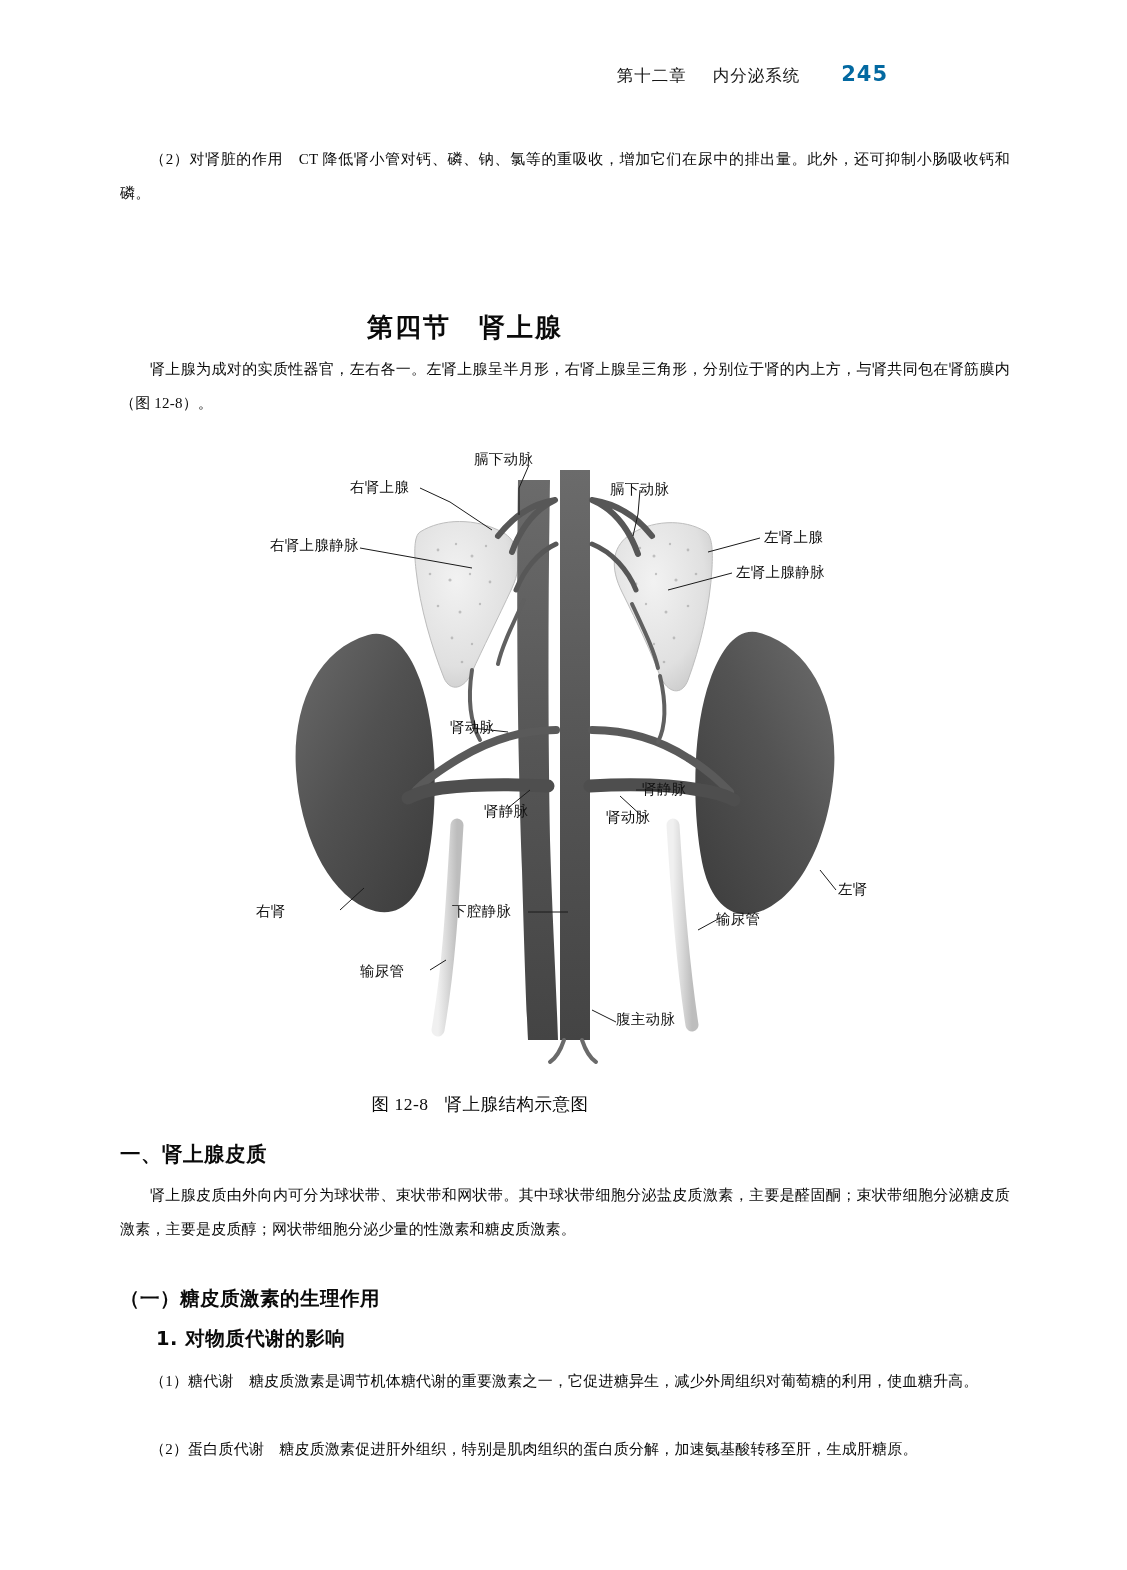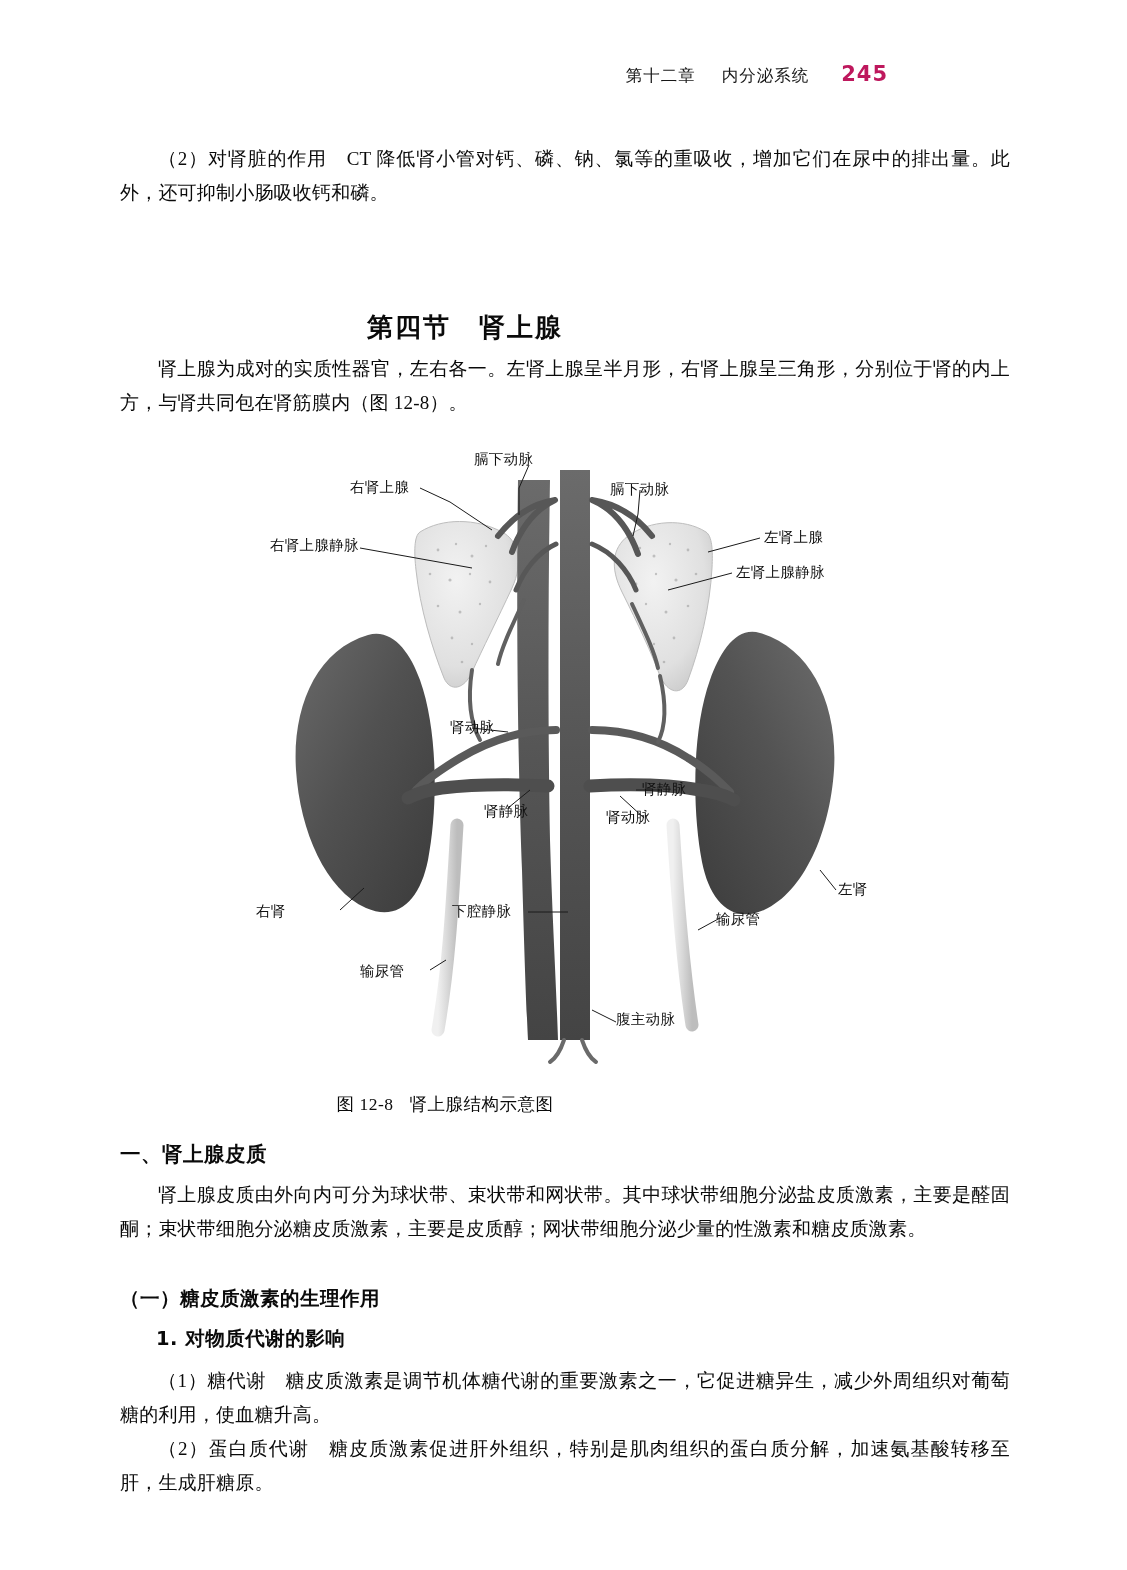--- a/index.html
+++ b/index.html
@@ -40,33 +40,33 @@
   }
   .header .sec {
     font-family: "DejaVu Sans", "Liberation Sans", sans-serif;
     font-size: 16.5px;
     color: #161616;
   }
   .header .pno {
     font-family: "DejaVu Sans", "Liberation Sans", sans-serif;
     font-size: 21px;
     font-weight: bold;
-    color: #be185d;
-    margin-left: 6px;
+    color: #0369a1;
+    margin-left: 15px;
   }
 
   
   .body-col {
     position: absolute;
     left: 120px;
     width: 890px;
   }
   p.t {
     margin: 0;
-    font-size: 19px;
+    font-size: 15px;
     line-height: 34px;
     text-align: justify;
     text-justify: inter-ideograph;
     letter-spacing: 0.2px;
   }
   p.indent { text-indent: 2em; }
 
   .sec-title {
     position: absolute;
     left: 0;
@@ -261,21 +261,21 @@
     <div class="fig-label" style="left:522px; top:340px;">肾静脉</div>
     <div class="fig-label" style="left:486px; top:368px;">肾动脉</div>
     <div class="fig-label" style="left:332px; top:462px;">下腔静脉</div>
     <div class="fig-label" style="left:596px; top:470px;">输尿管</div>
     <div class="fig-label" style="left:240px; top:522px;">输尿管</div>
     <div class="fig-label" style="left:136px; top:462px;">右肾</div>
     <div class="fig-label" style="left:718px; top:440px;">左肾</div>
     <div class="fig-label" style="left:496px; top:570px;">腹主动脉</div>
   </div>
 
-  <div class="body-col caption" style="top:1092px;">
+  <div class="body-col caption" style="top:1092px;padding-left:35px;">
     <span>图 12-8</span><span class="gap"></span><span>肾上腺结构示意图</span>
   </div>
 
   <div class="body-col" style="top:1178px;">
     <p class="t indent">肾上腺皮质由外向内可分为球状带、束状带和网状带。其中球状带细胞分泌盐皮质激素，主要是醛固酮；束状带细胞分泌糖皮质激素，主要是皮质醇；网状带细胞分泌少量的性激素和糖皮质激素。</p>
   </div>
 
   <div class="body-col" style="top:1140px; left:120px;">
     <p class="h-bold">一、肾上腺皮质</p>
   </div>

